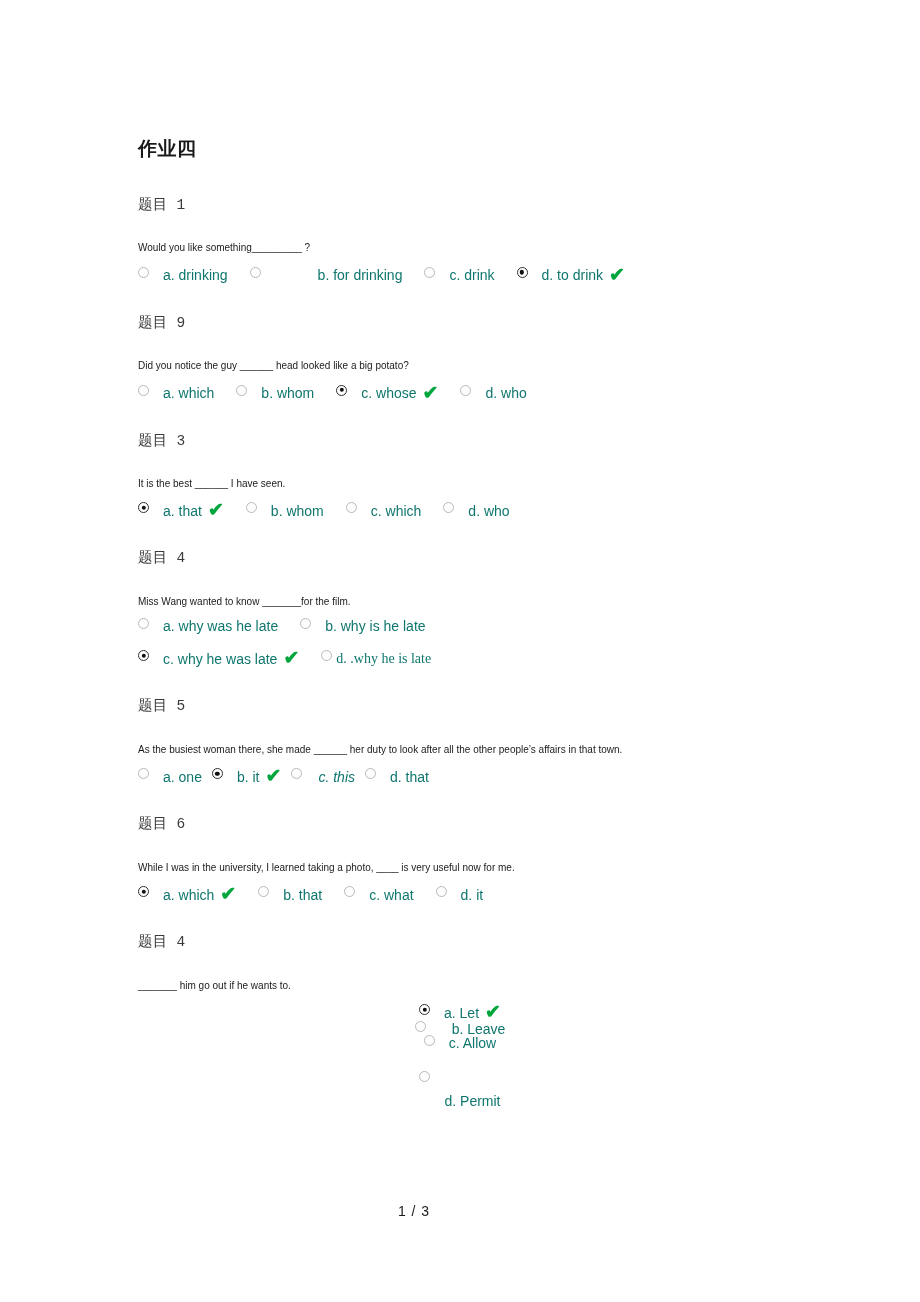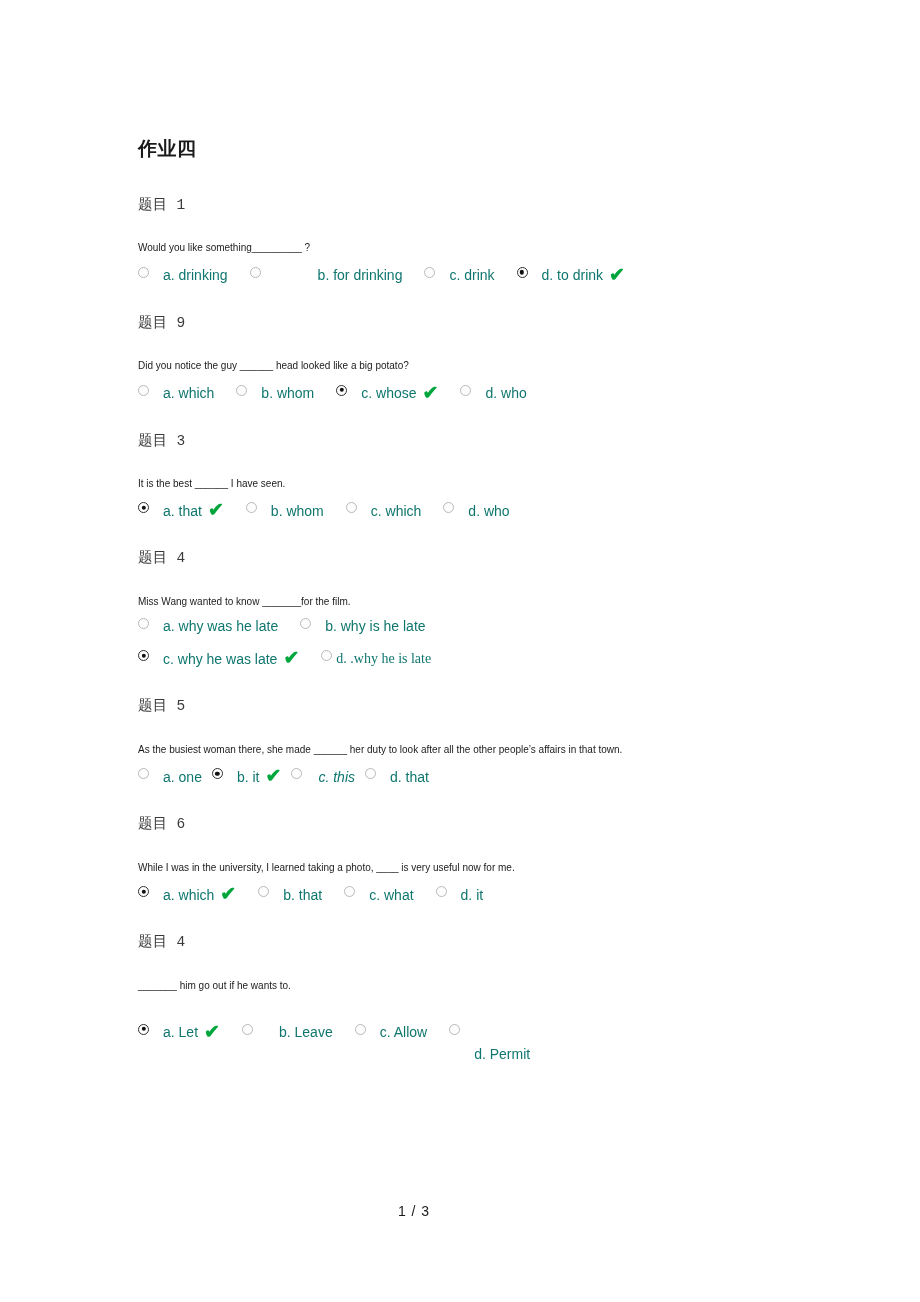--- a/index.html
+++ b/index.html
@@ -279,21 +279,21 @@
           </span>
           <span class="option">
             <span class="radio off"></span>
             <span class="opt-text" style="margin-left: 14px;">d. it</span>
           </span>
         </div>
       </div>
       <div class="question-block">
         <div class="q-label">题目 4</div>
         <div class="q-stem">_______ him go out if he wants to.</div>
-        <div class="options-row" style="gap: 22px;">
+        <div class="options-row" style=" flex-direction: column;">
           <span class="option">
             <span class="radio on"></span>
             <span class="opt-text" style="margin-left: 14px;">a. Let</span>
             <span class="check" style="margin-left: 6px;">✔</span>
           </span>
           <span class="option">
             <span class="radio off"></span>
             <span class="opt-text" style="margin-left: 26px;">b. Leave</span>
           </span>
           <span class="option">

